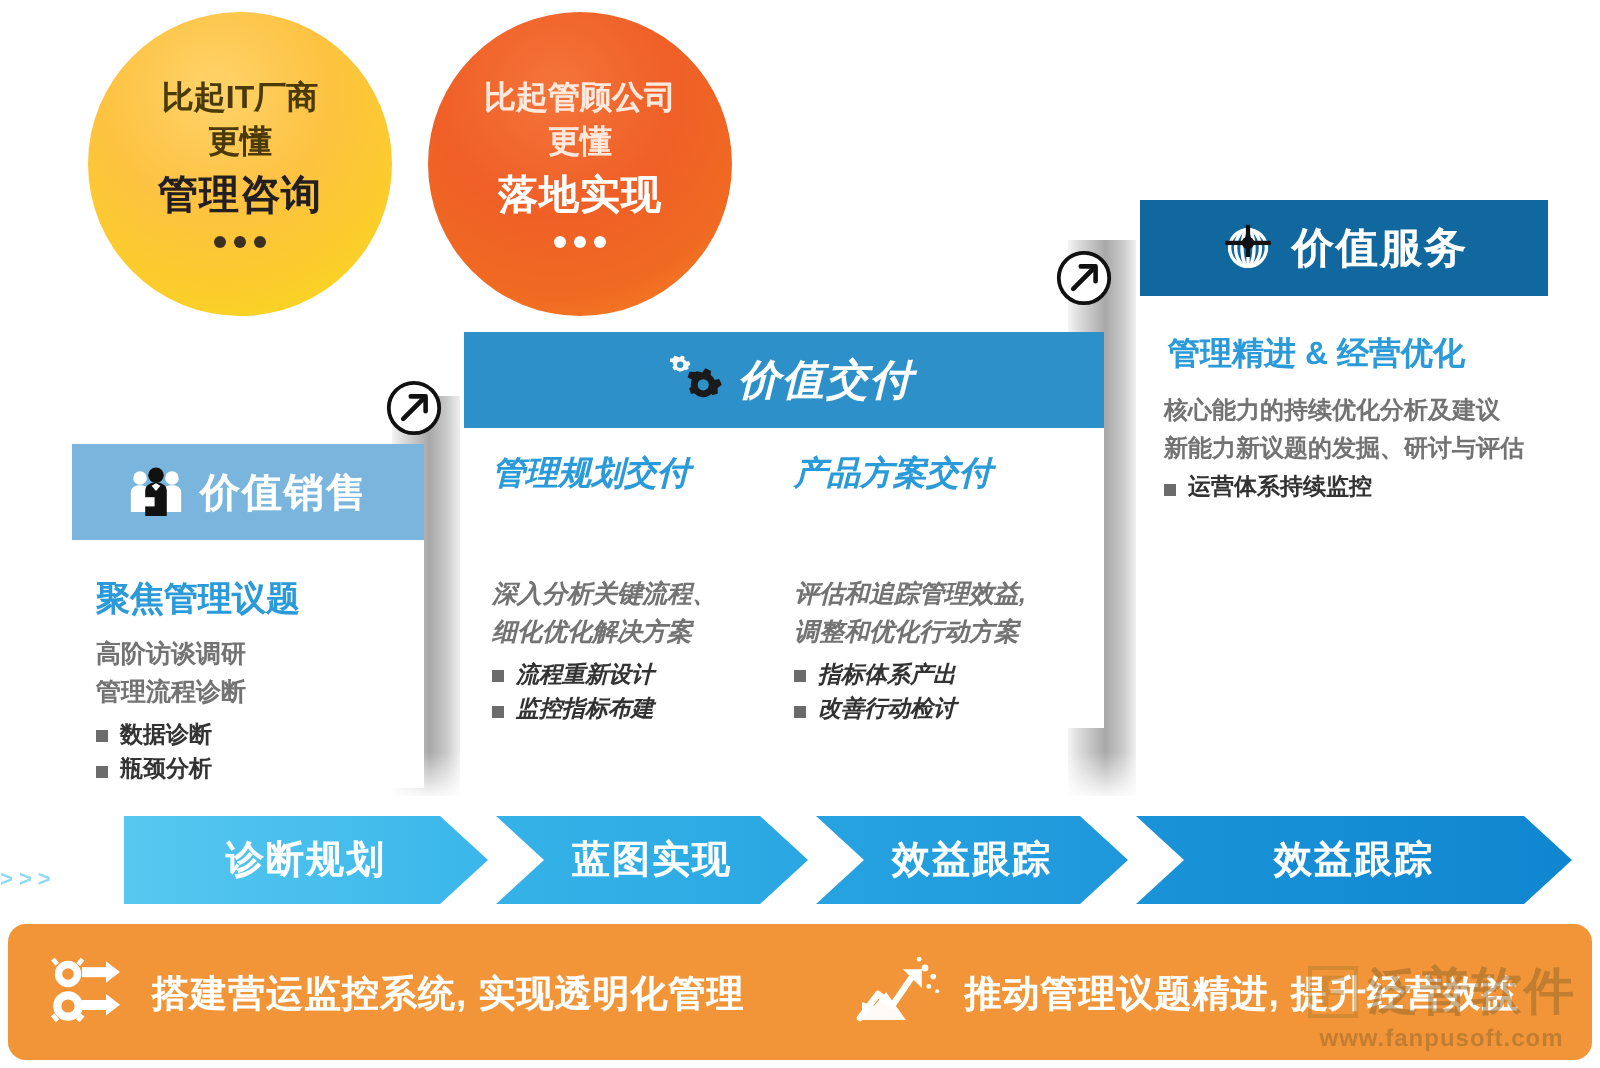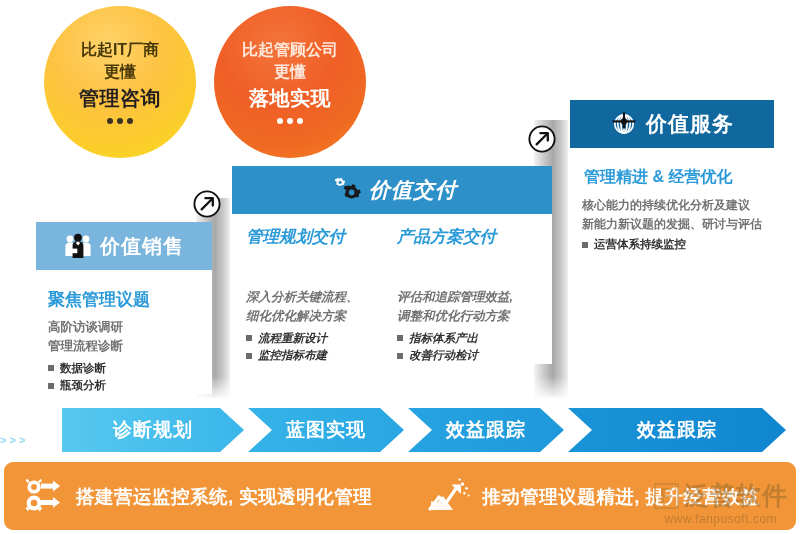--- a/index.html
+++ b/index.html
@@ -138,21 +138,21 @@
     position: absolute; right: 8px; bottom: 4px;
     display: flex; flex-direction: column; align-items: center;
     opacity: .55; pointer-events: none;
   }
   #watermark .wm-row { display: flex; align-items: center; gap: 5px; }
   #watermark .wm-mark {
     font-size: 22px; font-weight: 900; color: #c08030;
     border: 2px solid #c08030; padding: 0 4px; line-height: 1;
   }
   #watermark .wm-name { font-size: 25px; font-weight: 900; color: #9a6a2a; letter-spacing: 1px; }
-  #watermark .wm-url { font-size: 12px; font-weight: 400; color: #9a6a2a; letter-spacing: .5px; }
+  #watermark .wm-url { font-size: 12px; font-weight: 700; color: #9a6a2a; letter-spacing: .5px; }
 
   svg { display: block; }
 </style>
 </head>
 <body>
 
 <div id="stage">
 
   <div class="circle" id="circle-yellow">
     <div class="l1">比起IT厂商</div>

